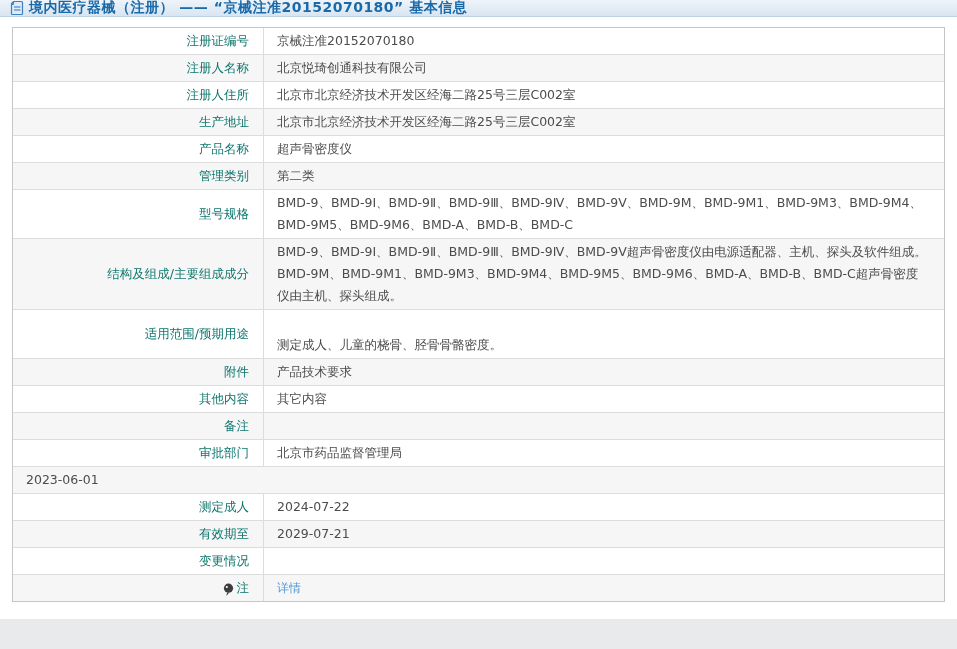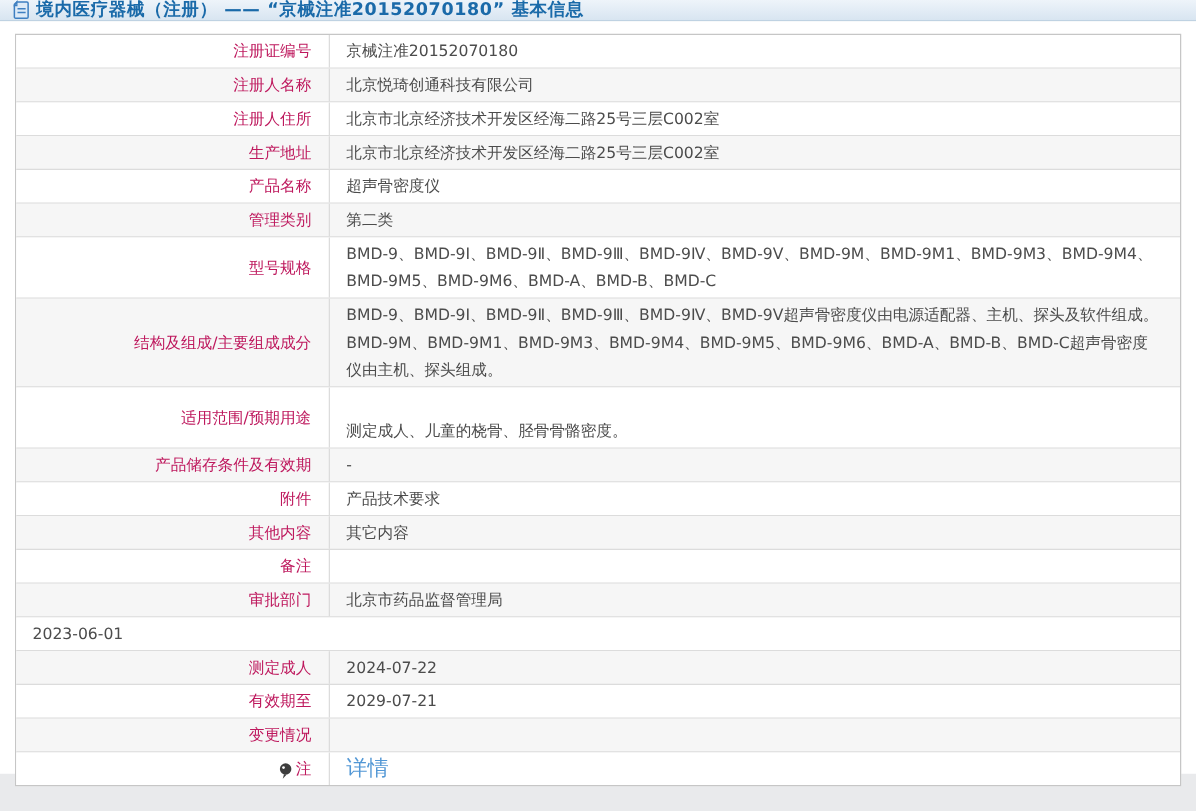--- a/index.html
+++ b/index.html
@@ -43,40 +43,40 @@
   .row:last-child { border-bottom:none; }
   .row:nth-child(even) { background:#f6f6f6; }
   .cell-label {
     flex:0 0 251px;
     border-right:1px solid #dcdcdc;
     display:flex;
     align-items:center;
     justify-content:flex-end;
     text-align:right;
     padding:2px 14px 2px 8px;
-    color:#be185d;
+    color:#0f766e;
     font-size:12.5px;
     line-height:22px;
   }
   .cell-value {
     flex:1;
     display:flex;
     align-items:flex-end;
     padding:2px 14px 2px 13px;
     color:#4c4c4c;
     font-size:12.5px;
     line-height:22px;
   }
   .cell-value > span { white-space:pre-line; word-break:break-word; }
   .note-icon { display:inline-flex; margin-right:3px; position:relative; top:2px; }
   a.details-link {
     color:#5297d5;
     text-decoration:none;
     cursor:pointer;
-    font-size:17px;
+    font-size:12px;
   }
 </style>
 </head>
 <body>
 
 <div class="topbar">
   <span class="doc-icon">
     <svg width="14" height="16" viewBox="0 0 14 16">
       <path d="M3.5 1.5 h8 a1 1 0 0 1 1 1 v11 a1 1 0 0 1 -1 1 h-9 a1 1 0 0 1 -1 -1 v-10 z" fill="#ddeaf7" stroke="#3e7fc1" stroke-width="1.2"></path>
       <path d="M3.5 1.5 v3 h-2 z" fill="#b9d3ec" stroke="#3e7fc1" stroke-width="1"></path>
@@ -157,28 +157,20 @@
         <div class="cell-label">
           <span>适用范围/预期用途</span>
         </div>
         <div class="cell-value">
           <span>
 测定成人、儿童的桡骨、胫骨骨骼密度。</span>
         </div>
       </div>
       <div class="row">
         <div class="cell-label">
-          <span>产品储存条件及有效期</span>
-        </div>
-        <div class="cell-value">
-          <span>-</span>
-        </div>
-      </div>
-      <div class="row">
-        <div class="cell-label">
           <span>附件</span>
         </div>
         <div class="cell-value">
           <span>产品技术要求</span>
         </div>
       </div>
       <div class="row">
         <div class="cell-label">
           <span>其他内容</span>
         </div>

